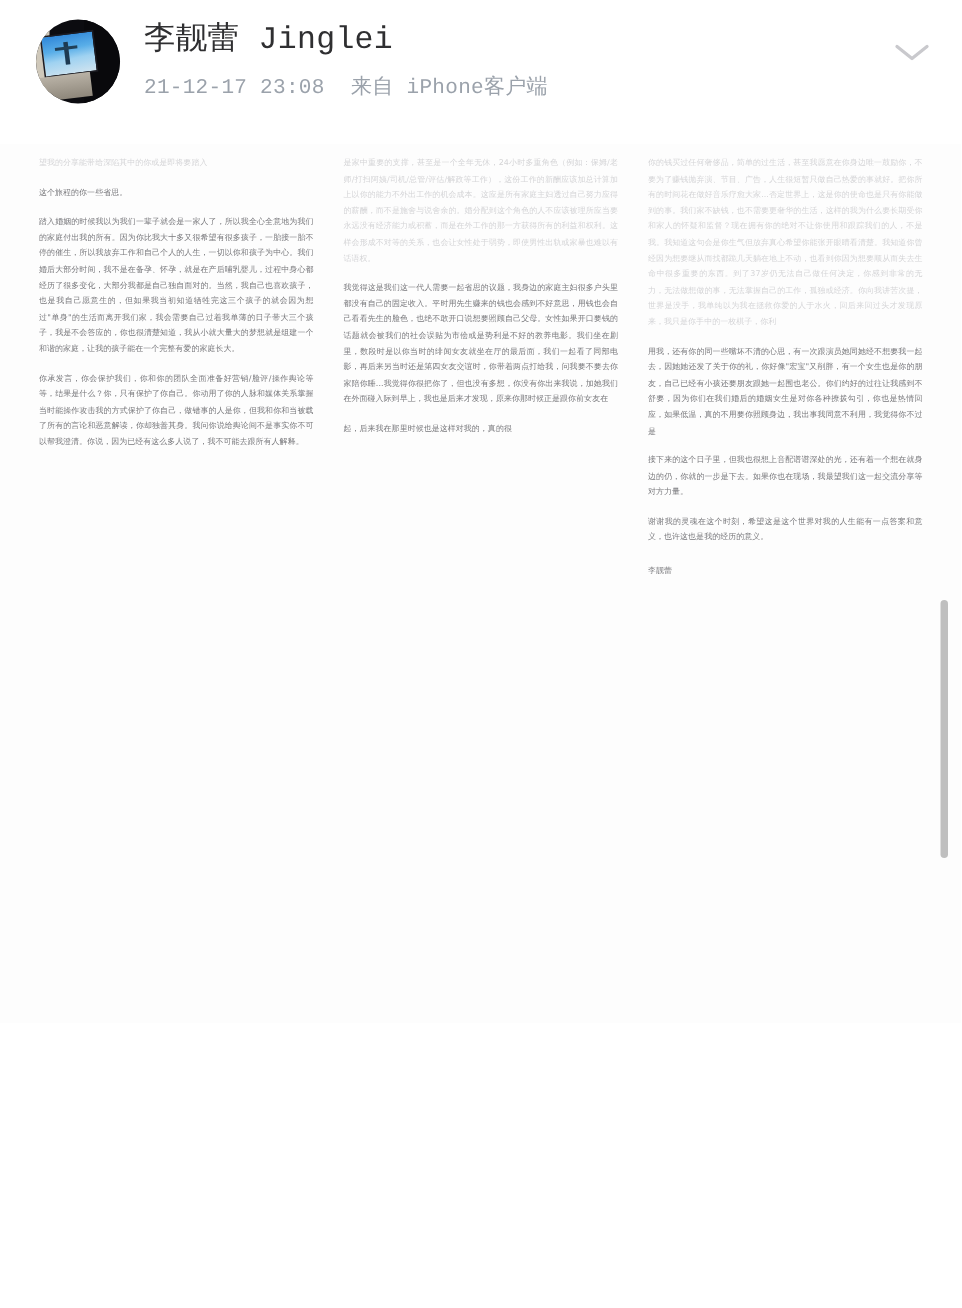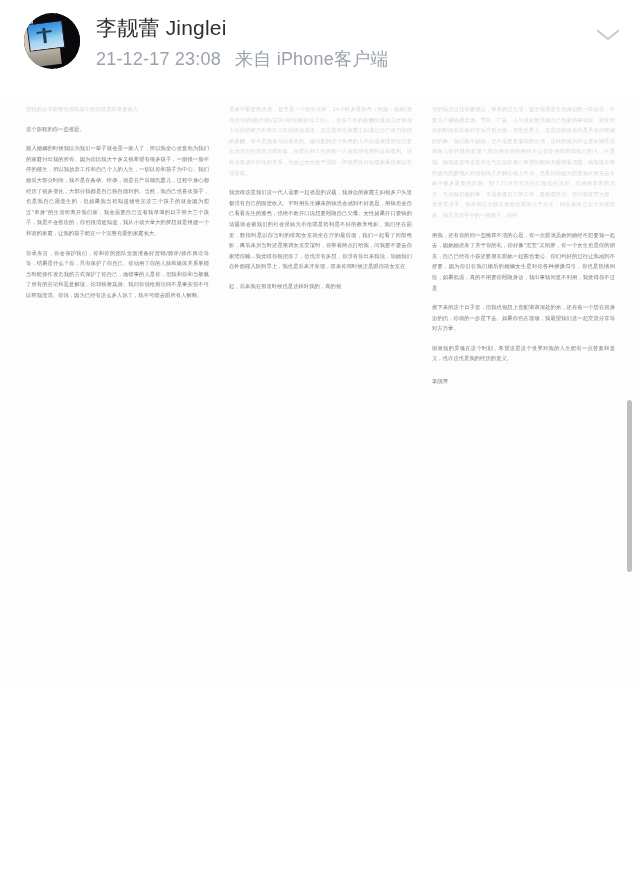--- a/index.html
+++ b/index.html
@@ -98,34 +98,35 @@
     height: 100%;
     background: #09090c;
   }
 
   .header-meta {
     margin-left: 16px;
     padding-top: 2px;
     display: flex;
     flex-direction: column;
     justify-content: flex-start;
+    font-family: Liberation Mono, monospace;
   }
 
   .author-name {
     font-size: 21px;
     line-height: 26px;
     color: #2f2f31;
     font-weight: 400;
     letter-spacing: 0.2px;
     white-space: nowrap;
   }
 
   .post-meta {
     margin-top: 8px;
-    font-size: 18px;
+    font-size: 14px;
     line-height: 20px;
     color: #9ba2ab;
     white-space: nowrap;
     letter-spacing: 0.2px;
   }
   .post-meta .source {
     margin-left: 9px;
   }
 
   .chevron-btn {

